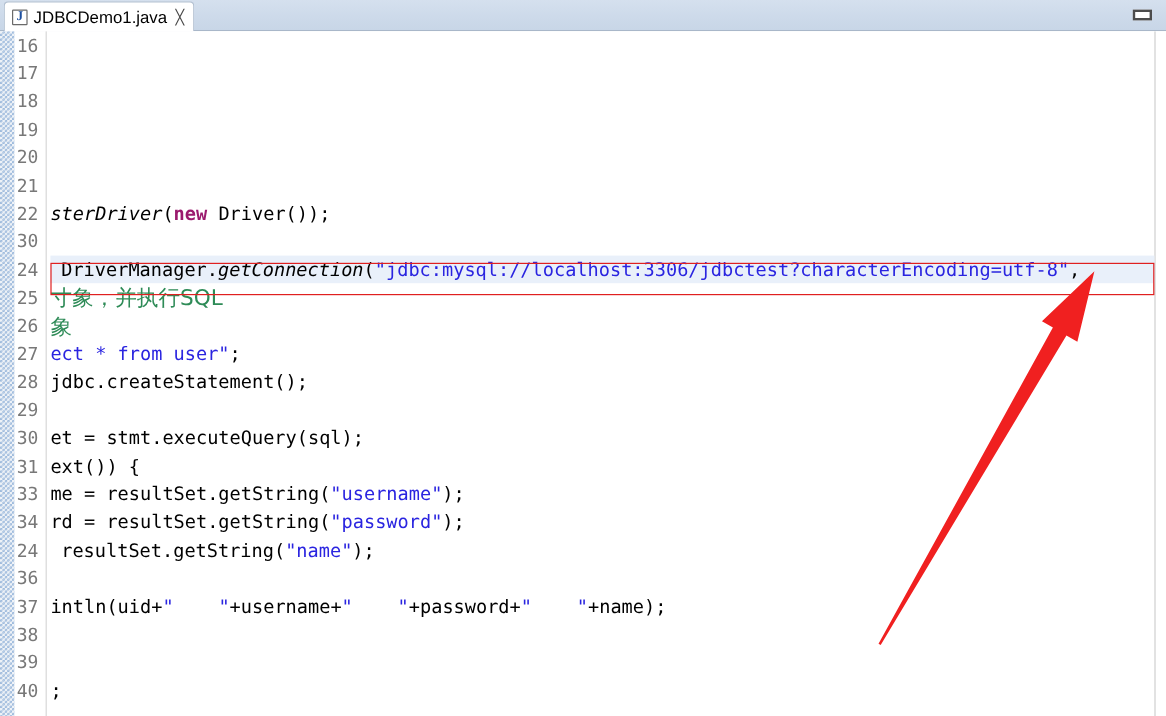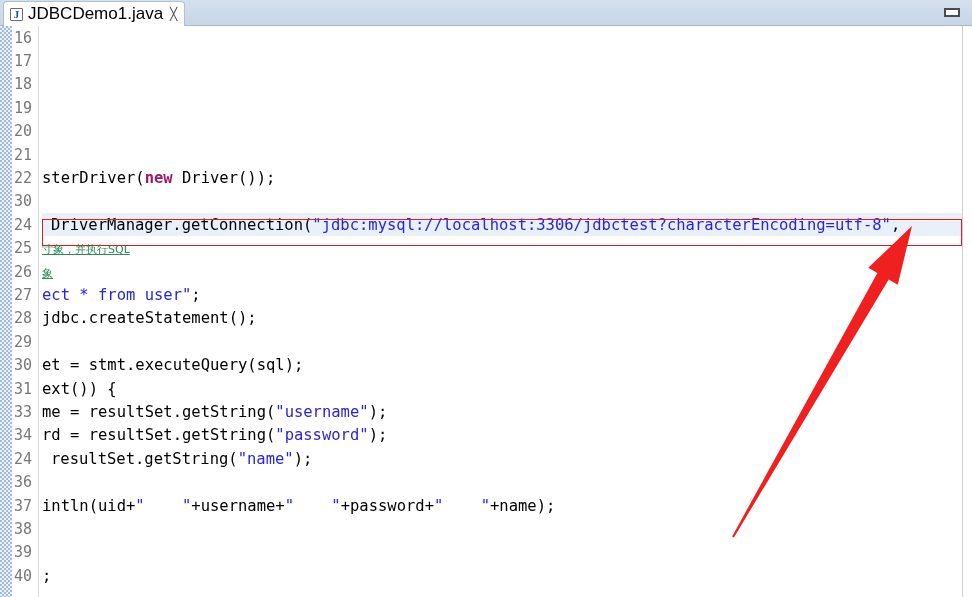--- a/index.html
+++ b/index.html
@@ -36,21 +36,21 @@
     background:#ffffff;border:1px solid #6a6a6a;border-radius:1px;
     box-sizing:border-box;
   }
   .tab-icon .jglyph{
     position:absolute;left:0;top:-1px;width:13px;height:13px;
     color:#1d4f9e;font-family:"Liberation Serif",serif;
     font-size:11px;font-weight:bold;text-align:center;line-height:14px;
   }
   .tab-title{
     font-family:"Liberation Sans",sans-serif;
-    font-size:17px;color:#000000;white-space:nowrap;letter-spacing:0px;
+    font-size:14px;color:#000000;white-space:nowrap;letter-spacing:0px;
   }
   .tab-close{
     margin-left:7px;font-family:"Liberation Sans",sans-serif;
     font-size:12px;color:#4a4a4a;line-height:1;
   }
   .max-btn{
     position:absolute;right:12px;top:8px;width:16px;height:9px;
     border:2px solid #4c4c4c;box-sizing:border-box;background:#ffffff;
   }
 
@@ -98,22 +98,22 @@
   .hl-box{
     position:absolute;left:42px;top:193px;width:920px;height:27px;
     border:1px solid #e02020;box-sizing:border-box;background:transparent;
     pointer-events:none;
   }
 
   
   .kw{color:#9b1a6e;font-weight:bold;}
   .str{color:#2a24e0;}
   .cmt{color:#2e8b57;}
-  .mth{color:#000000;}
-  .cjk{font-family:"DejaVu Sans",sans-serif;font-size:11px;text-decoration:underline;}
+  .mth{font-style:italic;color:#000000;}
+  .cjk{font-family:"DejaVu Sans",sans-serif;font-size:18px;}
 
   
   .arrow{position:absolute;left:0;top:0;width:972px;height:597px;pointer-events:none;}
 </style>
 </head>
 <body>
 
 <div class="window">
 
   <div class="tabbar">

